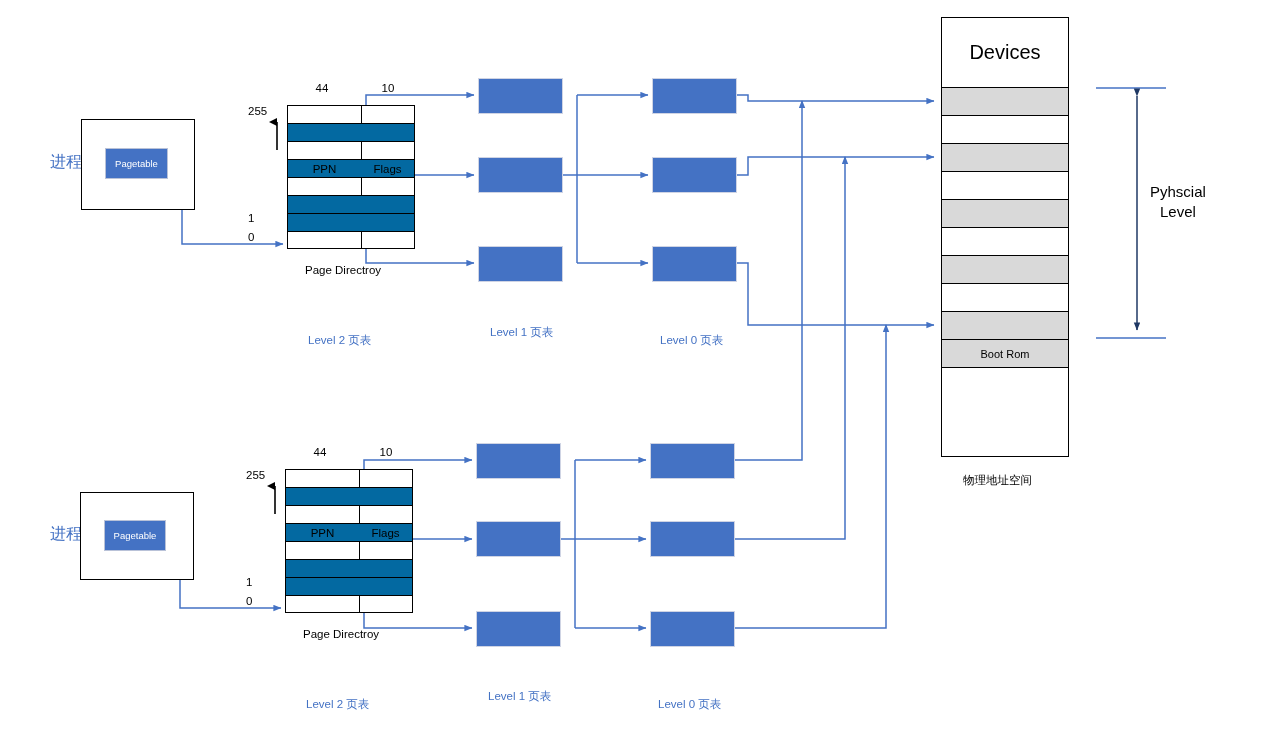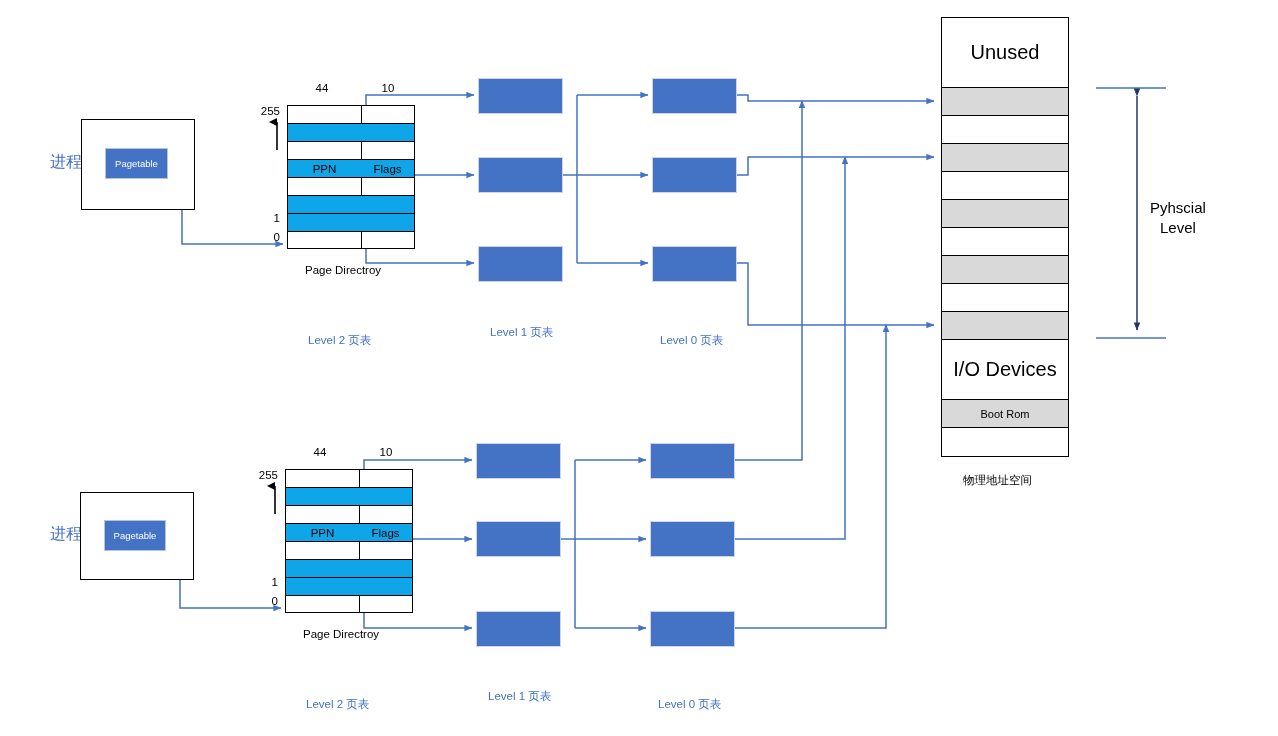--- a/index.html
+++ b/index.html
@@ -16,26 +16,26 @@
 
   
   .bluebox{background:#4472C4;border:1.2px solid #cfd4e4;box-sizing:border-box;}
   .pagetable-box{background:#4472C4;border:1.4px solid #b9c2d8;box-sizing:border-box;
        color:#fff;font-size:9.5px;display:flex;align-items:center;justify-content:center;}
 
   
   .pd{box-sizing:border-box;border:1.6px solid #000;background:#fff;position:absolute;}
   .pd-row{box-sizing:border-box;border-bottom:1.6px solid #000;position:relative;}
   .pd-row:last-child{border-bottom:none;}
-  .pd-row.gray{background:#0ea5e9;}
+  .pd-row.gray{background:#0369a1;}
   .pd-split{position:absolute;top:0;bottom:0;width:0;border-left:1.6px solid #000;}
   .pd-cell{position:absolute;top:0;bottom:0;display:flex;align-items:center;
        justify-content:center;font-size:11.5px;color:#000;}
 
-  .tick{position:absolute;font-size:11.5px;color:#000;text-align:right;}
+  .tick{position:absolute;font-size:11.5px;color:#000;text-align:left;}
   .colhdr{position:absolute;font-size:11.5px;color:#000;text-align:center;}
   .caption{position:absolute;font-size:11.5px;color:#000;white-space:nowrap;}
   .lvl-label{position:absolute;color:#4472C4;font-size:11.5px;white-space:nowrap;}
 
   
   .mem{position:absolute;box-sizing:border-box;border:1.6px solid #000;background:#fff;}
   .mem-row{box-sizing:border-box;border-bottom:1.6px solid #000;position:relative;
        display:flex;align-items:center;justify-content:center;}
   .mem-row:last-child{border-bottom:none;}
   .mem-row.gray{background:#d9d9d9;}
@@ -194,40 +194,37 @@
   <div class="abs bluebox" style="left:650px;top:443px;width:85px;height:36px;"></div>
   <div class="abs bluebox" style="left:650px;top:521px;width:85px;height:36px;"></div>
   <div class="abs bluebox" style="left:650px;top:611px;width:85px;height:36px;"></div>
 
   <div class="lvl-label" style="left:306px;top:697px;">Level 2 页表</div>
   <div class="lvl-label" style="left:488px;top:689px;">Level 1 页表</div>
   <div class="lvl-label" style="left:658px;top:697px;">Level 0 页表</div>
 
   <div class="mem" style="left:941px;top:17px;width:128px;height:440px;">
     <div class="mem-row" style="height:70px;">
-      <span class="mem-big">Unused</span>
-    </div>
-    <div class="mem-row gray" style="height:28px;"></div>
-    <div class="mem-row" style="height:28px;"></div>
-    <div class="mem-row gray" style="height:28px;"></div>
-    <div class="mem-row" style="height:28px;"></div>
-    <div class="mem-row gray" style="height:28px;"></div>
-    <div class="mem-row" style="height:28px;"></div>
-    <div class="mem-row gray" style="height:28px;"></div>
-    <div class="mem-row" style="height:28px;"></div>
-    <div class="mem-row gray" style="height:28px;"></div>
-    <div class="mem-row" style="height:60px;">
-      <span class="mem-big">I/O Devices</span>
-    </div>
+      <span class="mem-big">Devices</span>
+    </div>
+    <div class="mem-row gray" style="height:28px;"></div>
+    <div class="mem-row" style="height:28px;"></div>
+    <div class="mem-row gray" style="height:28px;"></div>
+    <div class="mem-row" style="height:28px;"></div>
+    <div class="mem-row gray" style="height:28px;"></div>
+    <div class="mem-row" style="height:28px;"></div>
+    <div class="mem-row gray" style="height:28px;"></div>
+    <div class="mem-row" style="height:28px;"></div>
+    <div class="mem-row gray" style="height:28px;"></div>
     <div class="mem-row gray" style="height:28px;">
       <span class="mem-small">Boot Rom</span>
     </div>
     <div class="mem-row" style="height:30px;"></div>
   </div>
 
   <div class="mem-cap" style="left:963px;top:473px;">物理地址空间</div>
 
-  <div class="phys-label" style="left:1150px;top:198px;">
+  <div class="phys-label" style="left:1150px;top:182px;">
     <div>Pyhscial</div>
     <div>Level</div>
   </div>
 
 </div>
 
 </body></html>

